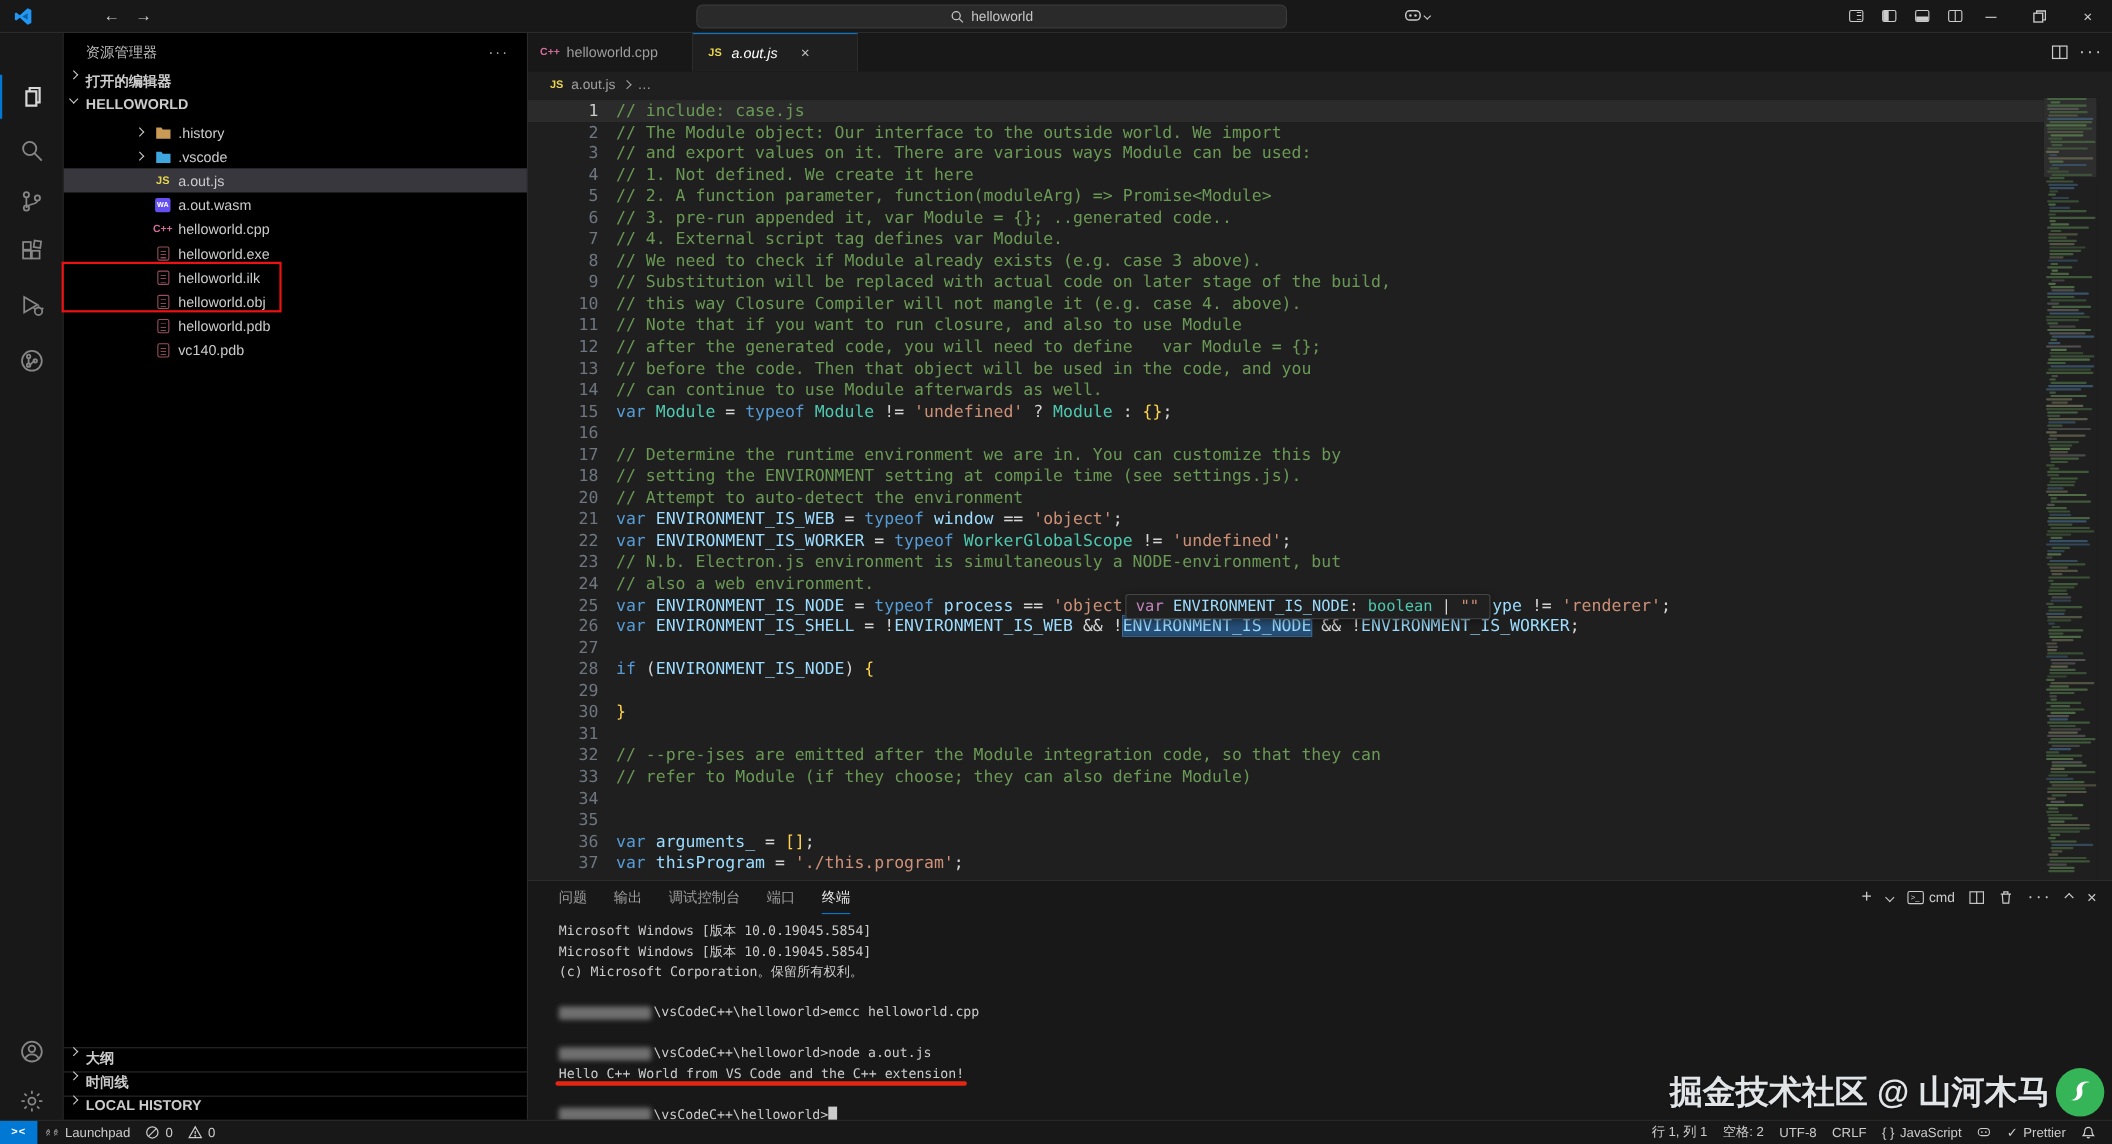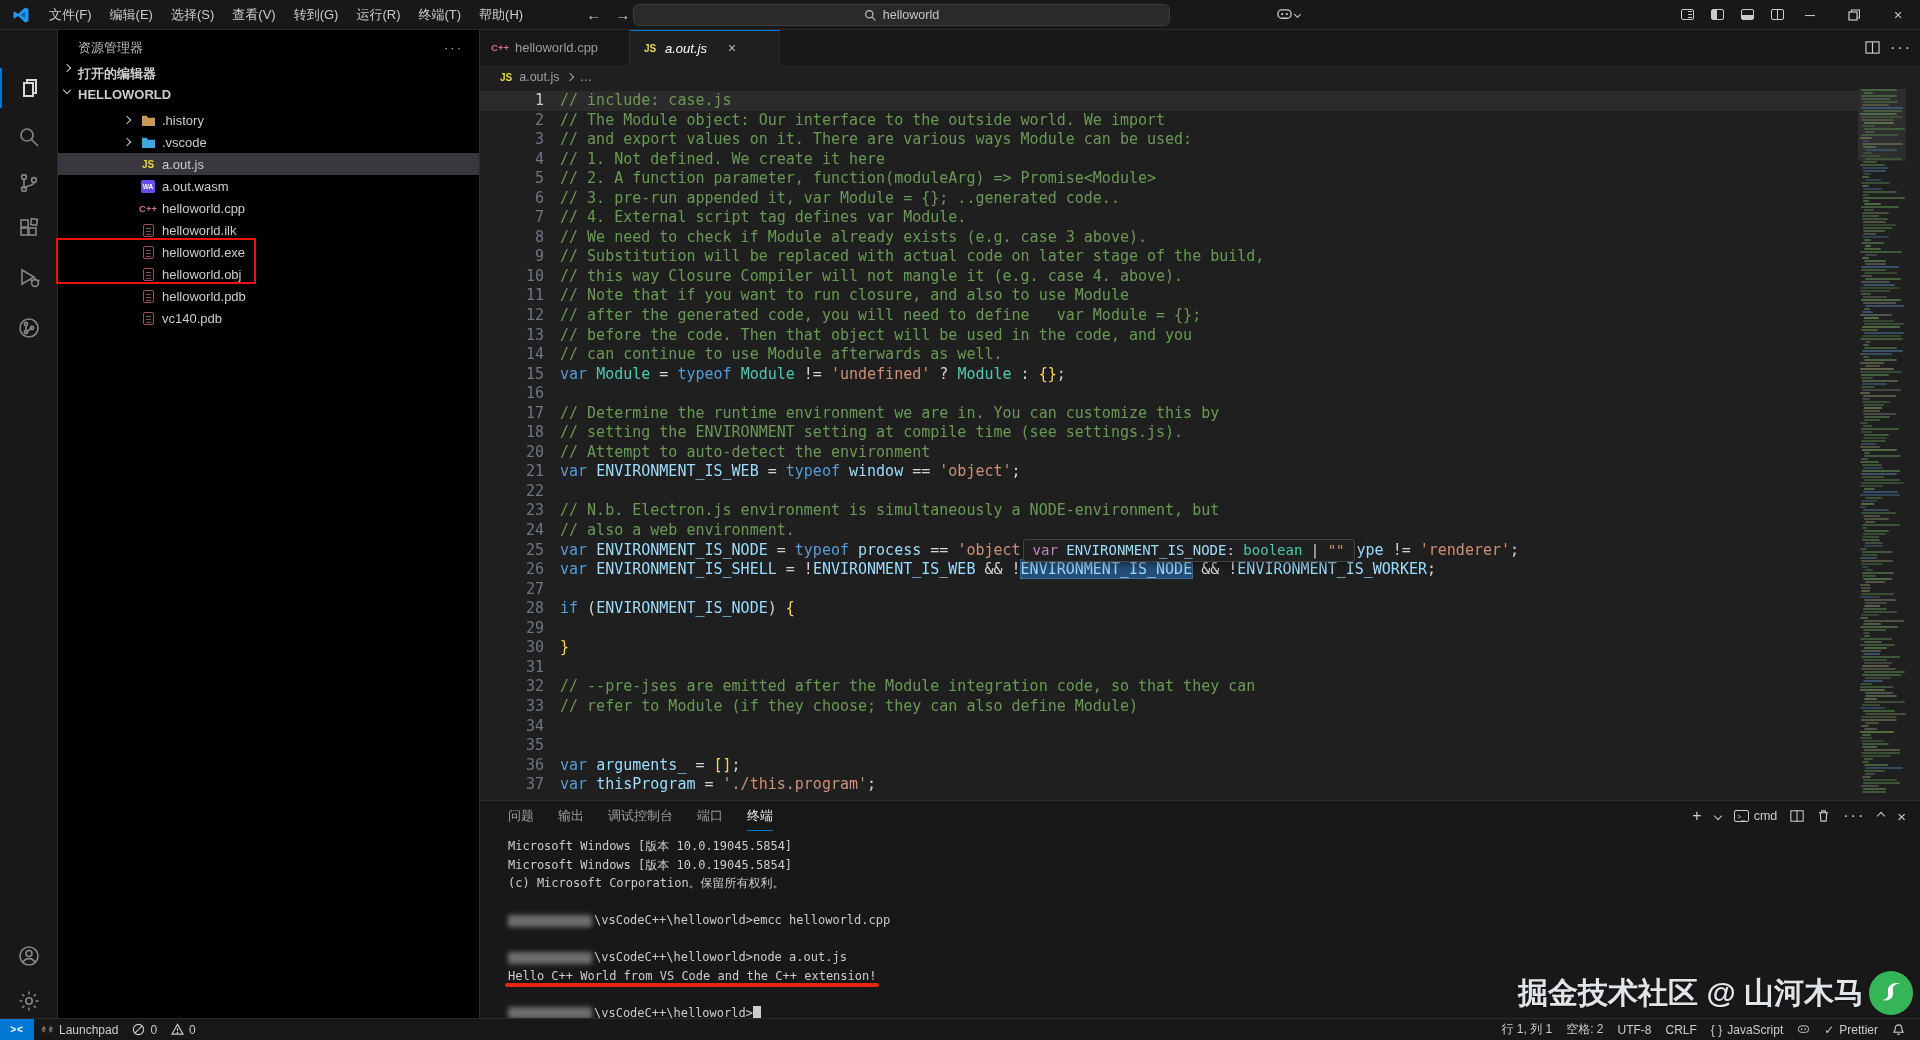--- a/index.html
+++ b/index.html
@@ -133,30 +133,20 @@
 </head>
 <body>
 
 <div id="app">
 
   <div id="titlebar">
     <svg id="vscode-logo" viewBox="0 0 24 24">
       <path fill="#2196f3" d="M17.5 2 8 10.6 3.7 7.3 2 8.2v7.6l1.7.9L8 13.4 17.5 22l4.5-2V4z"></path>
       <path fill="#0d5f9e" d="M17.5 8.1v7.8L11.3 12z"></path>
     </svg>
-    <div id="menus" style="display: flex;">
-        <span class="menu-item">文件(F)</span>
-        <span class="menu-item">编辑(E)</span>
-        <span class="menu-item">选择(S)</span>
-        <span class="menu-item">查看(V)</span>
-        <span class="menu-item">转到(G)</span>
-        <span class="menu-item">运行(R)</span>
-        <span class="menu-item">终端(T)</span>
-        <span class="menu-item">帮助(H)</span>
-      </div>
     <div id="nav-arrows">
       <span>←</span>
       <span>→</span>
     </div>
     <div id="search-box">
       <svg width="13" height="13" viewBox="0 0 16 16">
         <circle cx="6.5" cy="6.5" r="4.5" fill="none" stroke="#c5c5c5" stroke-width="1.4"></circle>
         <line x1="10" y1="10" x2="14" y2="14" stroke="#c5c5c5" stroke-width="1.4"></line>
       </svg>
       <span>helloworld</span>
@@ -302,45 +292,59 @@
         <div class="tree-row">
           <span class="tree-icon">
             <span class="icon-cpp">C++</span>
           </span>
           <span class="tree-label">helloworld.cpp</span>
         </div>
         <div class="tree-row">
           <span class="tree-icon">
             <span class="icon-bin"></span>
           </span>
+          <span class="tree-label">helloworld.exe</span>
+        </div>
+        <div class="tree-row">
+          <span class="tree-icon">
+            <span class="icon-bin"></span>
+          </span>
           <span class="tree-label">helloworld.ilk</span>
         </div>
         <div class="tree-row">
           <span class="tree-icon">
             <span class="icon-bin"></span>
           </span>
-          <span class="tree-label">helloworld.exe</span>
+          <span class="tree-label">helloworld.obj</span>
         </div>
         <div class="tree-row">
           <span class="tree-icon">
             <span class="icon-bin"></span>
           </span>
-          <span class="tree-label">helloworld.obj</span>
+          <span class="tree-label">helloworld.pdb</span>
         </div>
         <div class="tree-row">
           <span class="tree-icon">
             <span class="icon-bin"></span>
           </span>
-          <span class="tree-label">helloworld.pdb</span>
-        </div>
-        <div class="tree-row">
-          <span class="tree-icon">
-            <span class="icon-bin"></span>
-          </span>
           <span class="tree-label">vc140.pdb</span>
+        </div>
+      </div>
+    <div id="sidebar-bottom">
+        <div class="section-row">
+          <span class="chev right"></span>
+          <span>大纲</span>
+        </div>
+        <div class="section-row">
+          <span class="chev right"></span>
+          <span>时间线</span>
+        </div>
+        <div class="section-row">
+          <span class="chev right"></span>
+          <span>LOCAL HISTORY</span>
         </div>
       </div>
   </div>
 
   <div id="editorcol">
     <div id="tabbar">
       <div id="tabs-holder" style="display:flex;">
           <div class="tab">
             <span class="tree-icon" style="position: static;">
               <span class="icon-cpp">C++</span>
@@ -384,21 +388,21 @@
           <div class="code-line"><span class="gutter-num">11</span><span class="line-content"><span class="tk-cm">// Note that if you want to run closure, and also to use Module</span></span></div>
           <div class="code-line"><span class="gutter-num">12</span><span class="line-content"><span class="tk-cm">// after the generated code, you will need to define   var Module = {};</span></span></div>
           <div class="code-line"><span class="gutter-num">13</span><span class="line-content"><span class="tk-cm">// before the code. Then that object will be used in the code, and you</span></span></div>
           <div class="code-line"><span class="gutter-num">14</span><span class="line-content"><span class="tk-cm">// can continue to use Module afterwards as well.</span></span></div>
           <div class="code-line"><span class="gutter-num">15</span><span class="line-content"><span class="tk-kw">var </span><span class="tk-cls">Module</span><span class="tk-pl"> = </span><span class="tk-kw">typeof </span><span class="tk-cls">Module</span><span class="tk-pl"> != </span><span class="tk-str">'undefined'</span><span class="tk-pl"> ? </span><span class="tk-cls">Module</span><span class="tk-pl"> : </span><span class="tk-br">{}</span><span class="tk-pl">;</span></span></div>
           <div class="code-line"><span class="gutter-num">16</span><span class="line-content"></span></div>
           <div class="code-line"><span class="gutter-num">17</span><span class="line-content"><span class="tk-cm">// Determine the runtime environment we are in. You can customize this by</span></span></div>
           <div class="code-line"><span class="gutter-num">18</span><span class="line-content"><span class="tk-cm">// setting the ENVIRONMENT setting at compile time (see settings.js).</span></span></div>
           <div class="code-line"><span class="gutter-num">20</span><span class="line-content"><span class="tk-cm">// Attempt to auto-detect the environment</span></span></div>
           <div class="code-line"><span class="gutter-num">21</span><span class="line-content"><span class="tk-kw">var </span><span class="tk-var">ENVIRONMENT_IS_WEB</span><span class="tk-pl"> = </span><span class="tk-kw">typeof </span><span class="tk-var">window</span><span class="tk-pl"> == </span><span class="tk-str">'object'</span><span class="tk-pl">;</span></span></div>
-          <div class="code-line"><span class="gutter-num">22</span></div>
+          <div class="code-line"><span class="gutter-num">22</span><span class="line-content"><span class="tk-kw">var </span><span class="tk-var">ENVIRONMENT_IS_WORKER</span><span class="tk-pl"> = </span><span class="tk-kw">typeof </span><span class="tk-cls">WorkerGlobalScope</span><span class="tk-pl"> != </span><span class="tk-str">'undefined'</span><span class="tk-pl">;</span></span></div>
           <div class="code-line"><span class="gutter-num">23</span><span class="line-content"><span class="tk-cm">// N.b. Electron.js environment is simultaneously a NODE-environment, but</span></span></div>
           <div class="code-line"><span class="gutter-num">24</span><span class="line-content"><span class="tk-cm">// also a web environment.</span></span></div>
           <div class="code-line"><span class="gutter-num">25</span><span class="line-content"><span class="tk-kw">var </span><span class="tk-var">ENVIRONMENT_IS_NODE</span><span class="tk-pl"> = </span><span class="tk-kw">typeof </span><span class="tk-var">process</span><span class="tk-pl"> == </span><span class="tk-str">'object</span><span class="hover-tooltip"><span class="tk-kwp">var</span><span class="tk-pl"> </span><span class="tk-var">ENVIRONMENT_IS_NODE</span><span class="tk-pl">: </span><span class="tk-cls">boolean</span><span class="tk-pl"> | </span><span class="tk-str">""</span></span><span class="tk-var">ype</span><span class="tk-pl"> != </span><span class="tk-str">'renderer'</span><span class="tk-pl">;</span></span></div>
           <div class="code-line"><span class="gutter-num">26</span><span class="line-content"><span class="tk-kw">var </span><span class="tk-var">ENVIRONMENT_IS_SHELL</span><span class="tk-pl"> = !</span><span class="tk-var">ENVIRONMENT_IS_WEB</span><span class="tk-pl"> &amp;&amp; !</span><span class="tk-varhl">ENVIRONMENT_IS_NODE</span><span class="tk-pl"> &amp;&amp; !</span><span class="tk-var">ENVIRONMENT_IS_WORKER</span><span class="tk-pl">;</span></span></div>
           <div class="code-line"><span class="gutter-num">27</span><span class="line-content"></span></div>
           <div class="code-line"><span class="gutter-num">28</span><span class="line-content"><span class="tk-kw">if</span><span class="tk-pl"> (</span><span class="tk-var">ENVIRONMENT_IS_NODE</span><span class="tk-pl">) </span><span class="tk-br">{</span></span></div>
           <div class="code-line"><span class="gutter-num">29</span><span class="line-content"></span></div>
           <div class="code-line"><span class="gutter-num">30</span><span class="line-content"><span class="tk-br">}</span></span></div>
           <div class="code-line"><span class="gutter-num">31</span><span class="line-content"></span></div>
           <div class="code-line"><span class="gutter-num">32</span><span class="line-content"><span class="tk-cm">// --pre-jses are emitted after the Module integration code, so that they can</span></span></div>

